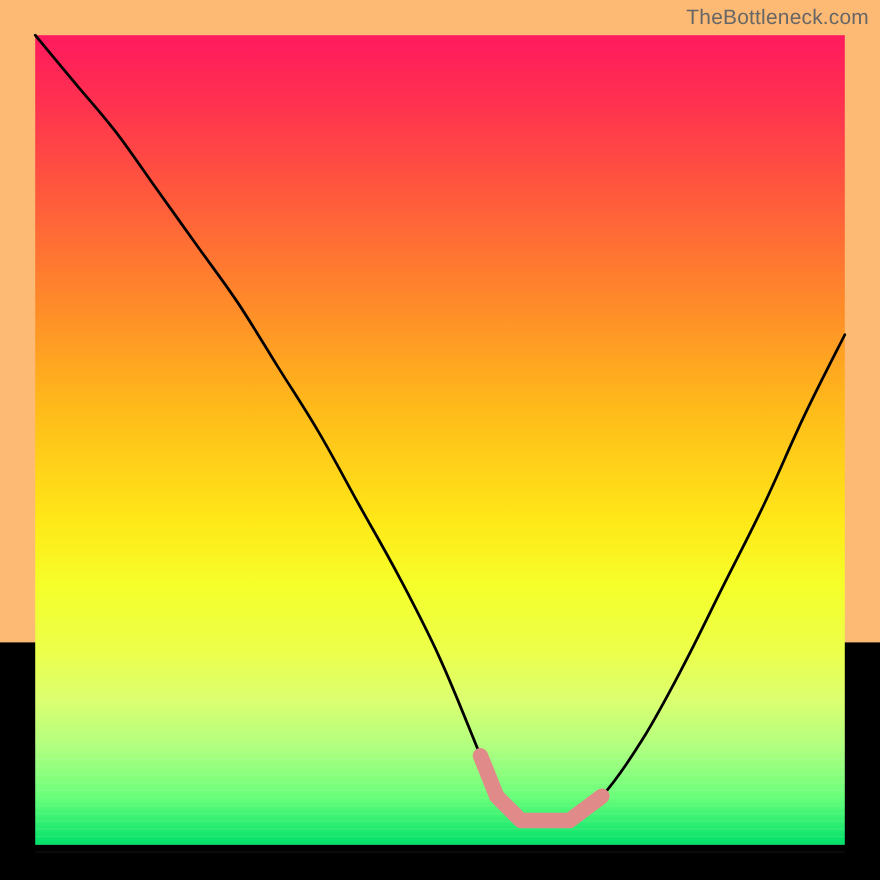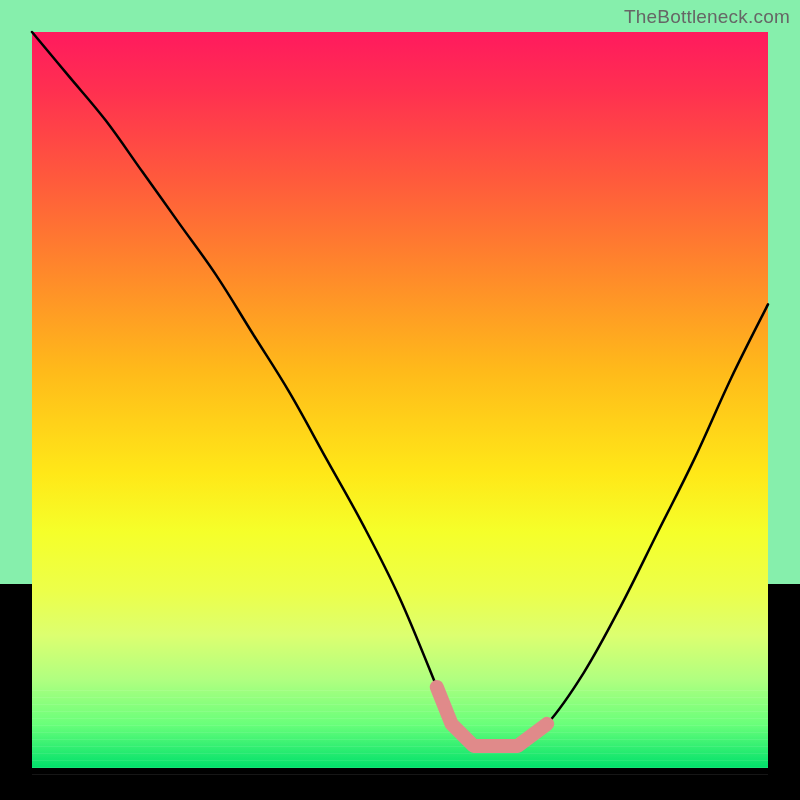--- a/index.html
+++ b/index.html
@@ -9,21 +9,21 @@
     height: 800px;
     background: #000;
     font-family: Arial, Helvetica, sans-serif;
     overflow: hidden;
   }
 
   .chart-container {
     position: relative;
     width: 800px;
     height: 584px;
-    background: #86efac;
+    background: #fdba74;
   }
 
   .plot-area {
     position: absolute;
     left: 32px;
     top: 32px;
     width: 736px;
     height: 736px;
     background: linear-gradient(to bottom,
       #ff1a5e 0%,

